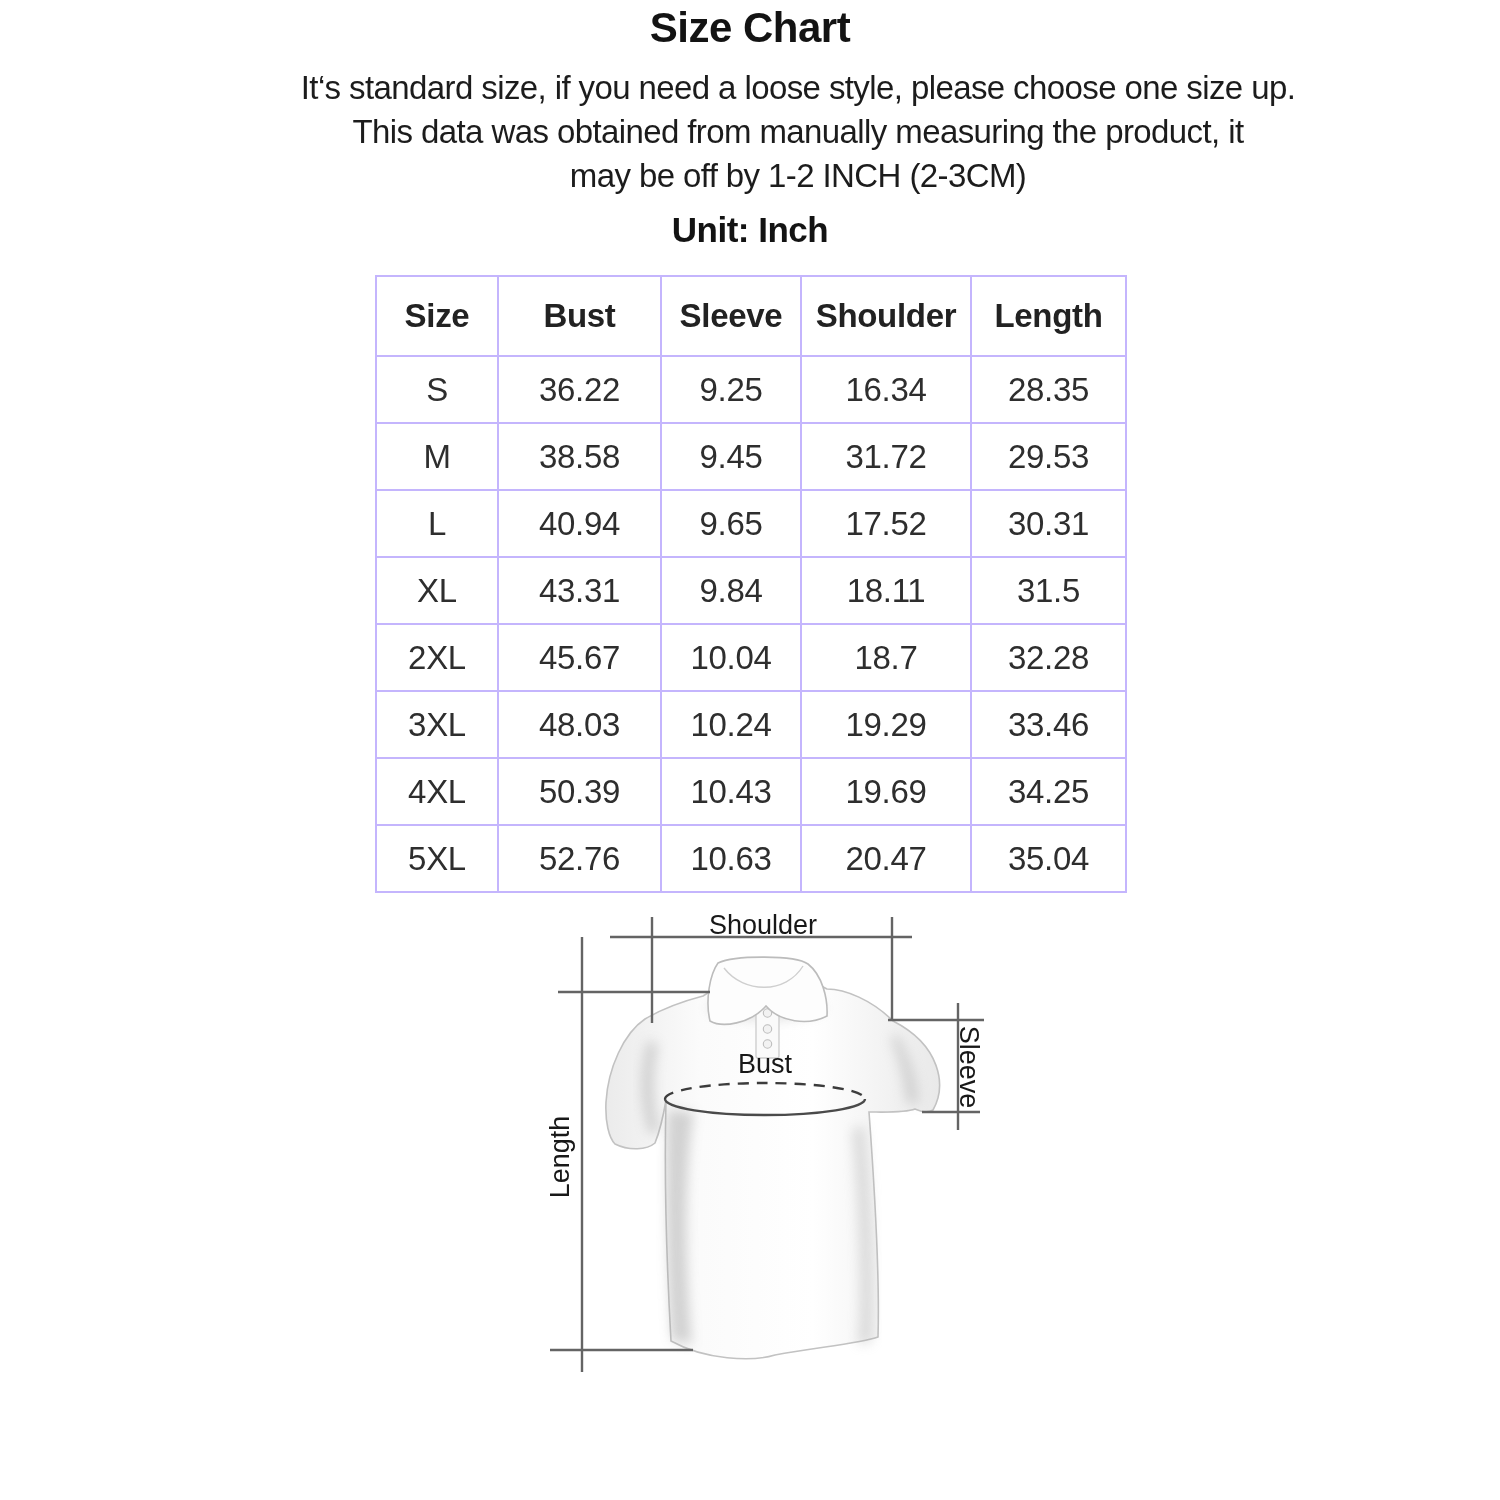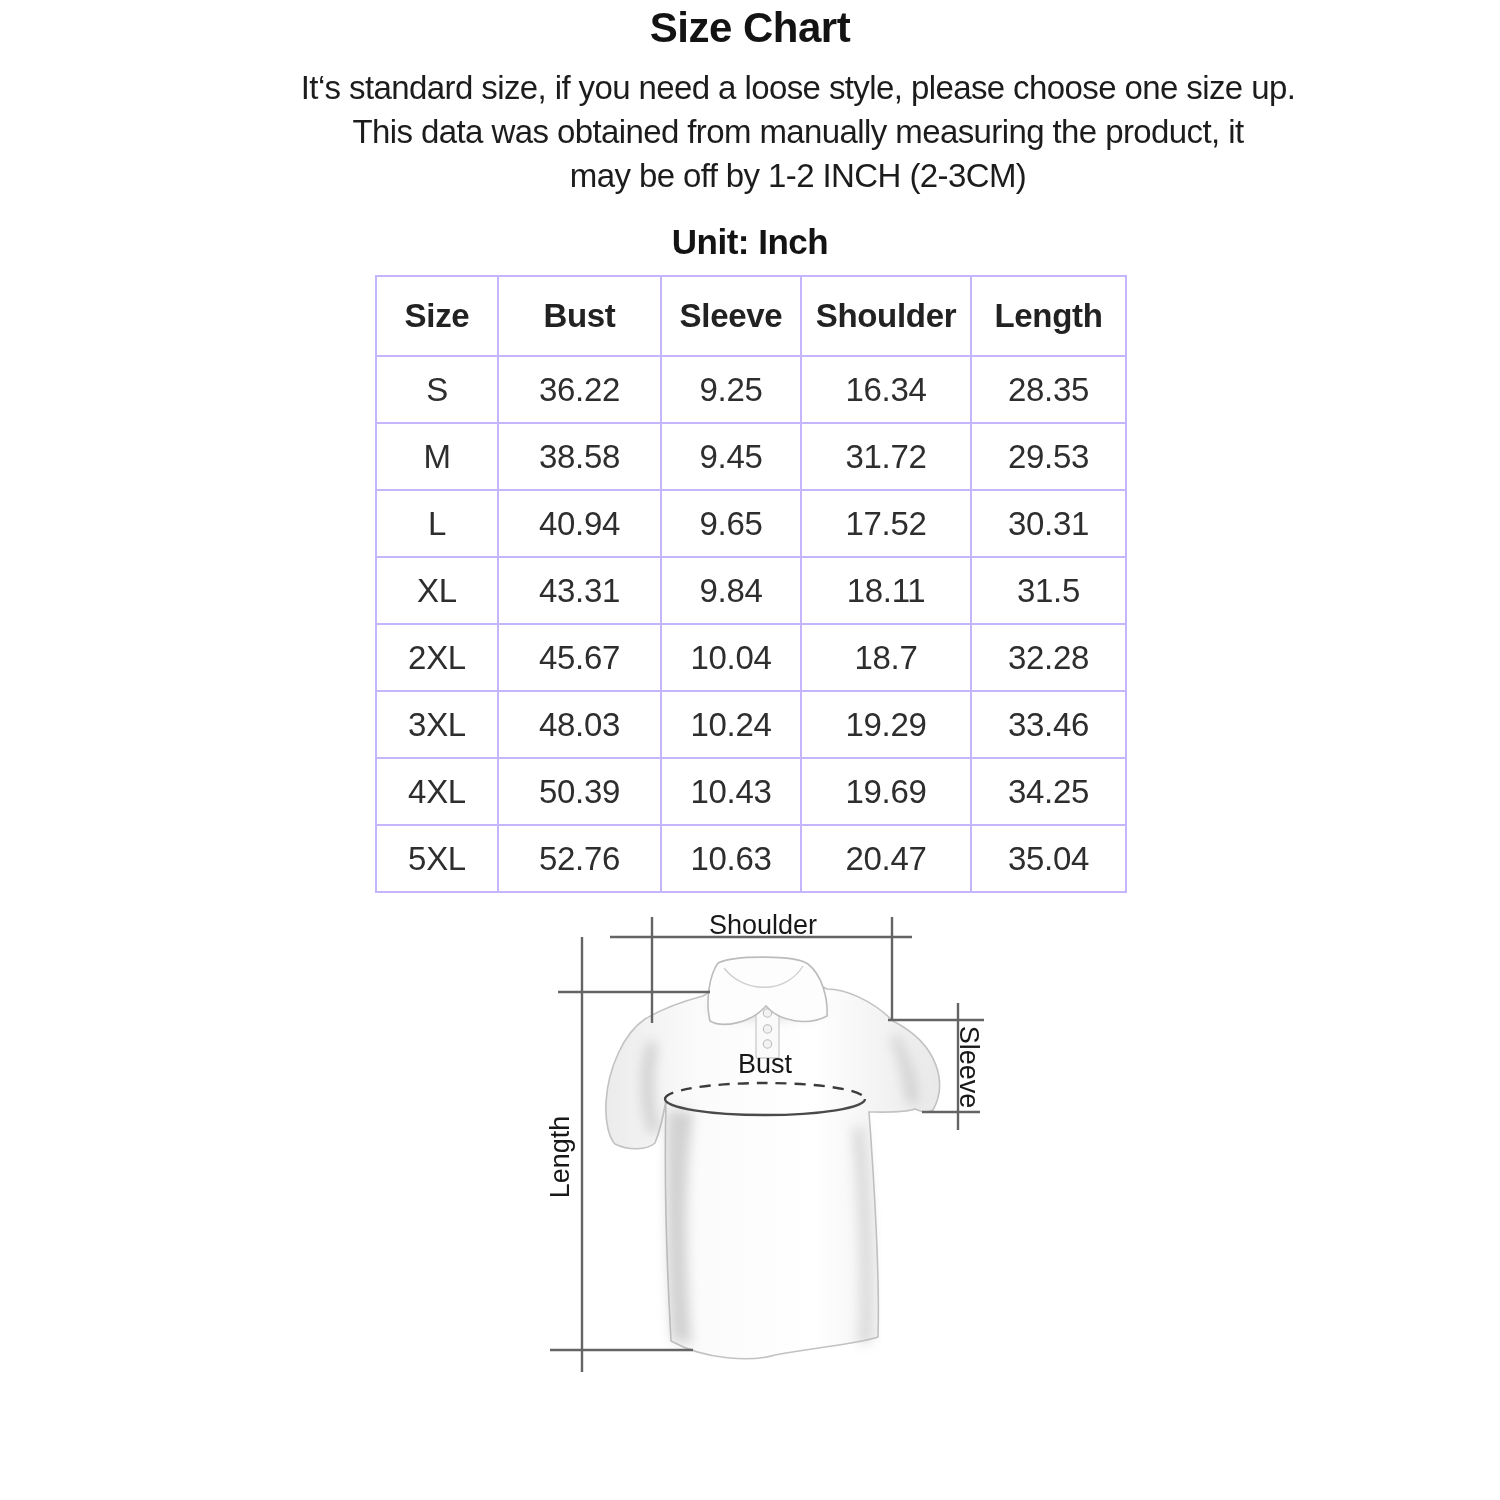--- a/index.html
+++ b/index.html
@@ -9,21 +9,21 @@
   }
   .page-title{
     position:absolute;top:4px;left:0;width:1500px;text-align:center;
     font-size:42px;font-weight:700;letter-spacing:-0.5px;color:#131313;
   }
   .subtitle{
     position:absolute;top:66px;left:0;width:1500px;text-align:center;
     font-size:33px;line-height:44px;letter-spacing:-0.6px;color:#1c1c1c;font-weight:400;padding-left:48px;
   }
   .unit-line{
-    position:absolute;top:220px;left:0;width:1500px;text-align:center;
+    position:absolute;top:208px;left:0;width:1500px;text-align:center;
     font-size:35px;line-height:44px;font-weight:700;letter-spacing:-0.5px;color:#131313;
   }
   table.size-table{
     position:absolute;top:275px;left:375px;width:750px;
     border-collapse:collapse;table-layout:fixed;
   }
   table.size-table th,table.size-table td{
     border:2px solid #c4b5fd;text-align:center;vertical-align:middle;
     padding:0;font-size:33px;letter-spacing:-0.3px;
   }

